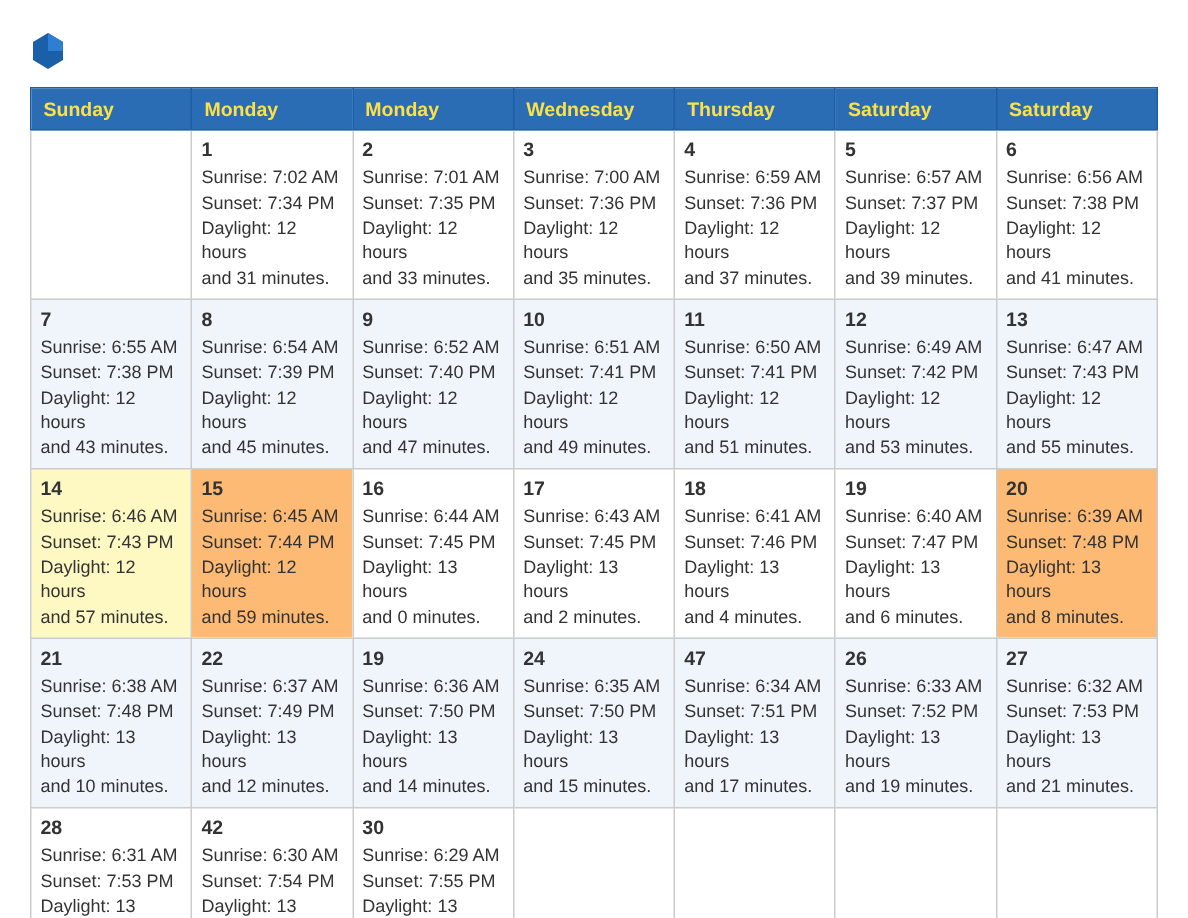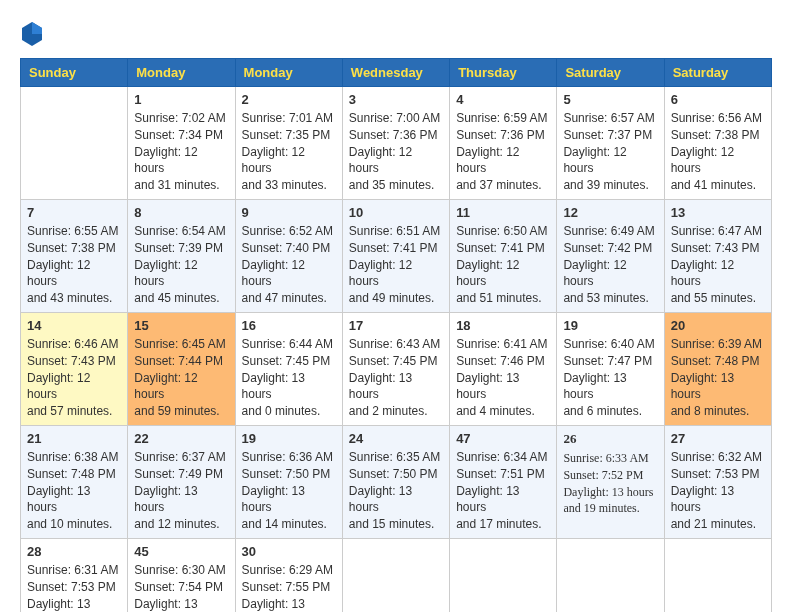--- a/index.html
+++ b/index.html
@@ -222,36 +222,36 @@
           <div class="day-info">Sunrise: 6:36 AM<br>Sunset: 7:50 PM<br>Daylight: 13 hours <br>and 14 minutes.</div>
         </td>
         <td style="background-color: rgb(240, 245, 252);">
           <div class="day-num">24</div>
           <div class="day-info">Sunrise: 6:35 AM<br>Sunset: 7:50 PM<br>Daylight: 13 hours <br>and 15 minutes.</div>
         </td>
         <td style="background-color: rgb(240, 245, 252);">
           <div class="day-num">47</div>
           <div class="day-info">Sunrise: 6:34 AM<br>Sunset: 7:51 PM<br>Daylight: 13 hours <br>and 17 minutes.</div>
         </td>
-        <td style="background-color: rgb(240, 245, 252); font-family: Liberation Serif, serif;">
+        <td style="background-color: rgb(240, 245, 252);">
           <div class="day-num">26</div>
           <div class="day-info">Sunrise: 6:33 AM<br>Sunset: 7:52 PM<br>Daylight: 13 hours <br>and 19 minutes.</div>
         </td>
         <td style="background-color: rgb(240, 245, 252);">
           <div class="day-num">27</div>
           <div class="day-info">Sunrise: 6:32 AM<br>Sunset: 7:53 PM<br>Daylight: 13 hours <br>and 21 minutes.</div>
         </td>
       </tr>
       <tr>
         <td style="background-color: rgb(255, 255, 255);">
           <div class="day-num">28</div>
           <div class="day-info">Sunrise: 6:31 AM<br>Sunset: 7:53 PM<br>Daylight: 13 hours <br>and 22 minutes.</div>
         </td>
         <td style="background-color: rgb(255, 255, 255);">
-          <div class="day-num">45</div>
+          <div class="day-num">42</div>
           <div class="day-info">Sunrise: 6:30 AM<br>Sunset: 7:54 PM<br>Daylight: 13 hours <br>and 24 minutes.</div>
         </td>
         <td style="background-color: rgb(255, 255, 255);">
           <div class="day-num">30</div>
           <div class="day-info">Sunrise: 6:29 AM<br>Sunset: 7:55 PM<br>Daylight: 13 hours <br>and 26 minutes.</div>
         </td>
         <td class="empty-cell"></td>
         <td class="empty-cell"></td>
         <td class="empty-cell"></td>
         <td class="empty-cell"></td>

